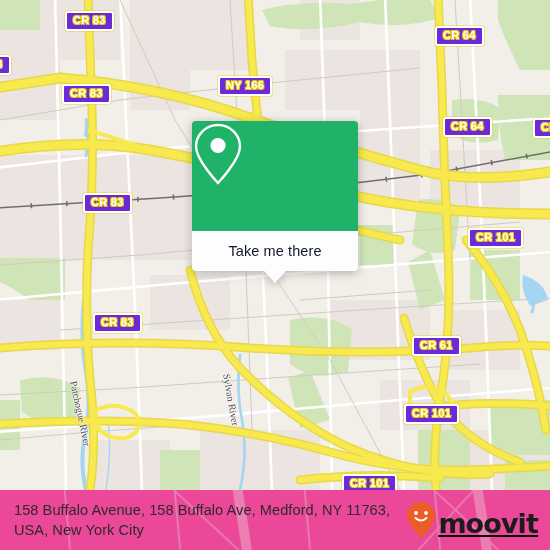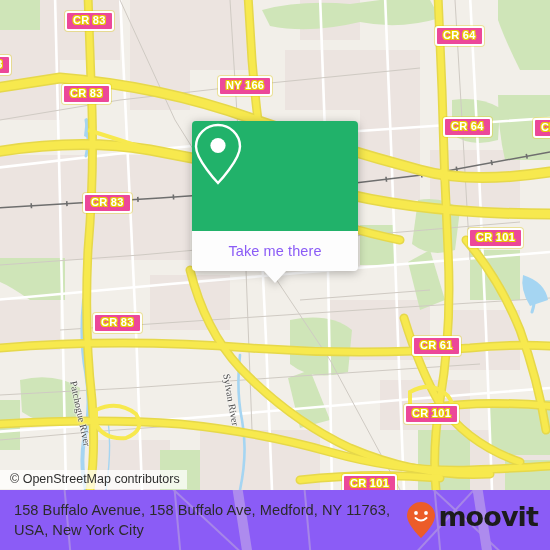--- a/index.html
+++ b/index.html
@@ -10,21 +10,21 @@
   }
   #app{position:relative;width:550px;height:550px;overflow:hidden;background:#f2efe9;}
 
   
   #map{position:absolute;left:0;top:0;width:550px;height:490px;overflow:hidden;background:#f2efe9;}
   #map svg{position:absolute;left:0;top:0;}
 
   
   .shield{
     position:absolute;
-    background:#ec4899;
+    background:#6d28d9;
     border:2px solid #ffffff;
     border-radius:3px;
     color:#ffffff;
     font-size:11px;
     font-weight:bold;
     letter-spacing:.3px;
     padding:1px 6px 2px 6px;
     white-space:nowrap;
     line-height:13px;
     text-shadow:
@@ -60,21 +60,21 @@
     display:flex;align-items:center;justify-content:center;
   }
   #popup-white{
     background:#fdfdfd;
     border-radius:0 0 4px 4px;
     height:40px;
     display:flex;align-items:center;justify-content:center;
     position:relative;
   }
   #popup-label{
-    color:#8b5cf6;font-size:14.5px;letter-spacing:.1px;
+    color:#0f172a;font-size:14.5px;letter-spacing:.1px;
   }
   #popup-tail{
     position:absolute;left:50%;bottom:-12px;margin-left:-12px;
     width:0;height:0;
     border-left:12px solid transparent;
     border-right:12px solid transparent;
     border-top:13px solid #fdfdfd;
   }
 
   
@@ -83,40 +83,40 @@
     background:rgba(255,255,255,.72);
     color:#2e2e2e;
     font-size:12.5px;
     padding:2px 7px 3px 10px;
     white-space:nowrap;
   }
 
   
   #bottombar{
     position:absolute;left:0;top:490px;width:550px;height:60px;
-    background:#8b5cf6;
+    background:#ec4899;
     display:flex;align-items:center;
     overflow:hidden;
   }
   #bottombar-watermark{
     position:absolute;left:0;top:-40px;width:550px;height:120px;opacity:.35;
   }
   #addr{
     position:relative;
     margin-left:14px;
     width:390px;
     color:#2b2b2b;
     font-size:14.6px;
     line-height:20px;
     letter-spacing:.05px;
   }
   #brand{
     position:relative;
-    display:flex;align-items:flex-start;gap:2px;
-    margin-left:auto;margin-right:12px;
+    display:flex;align-items:flex-end;gap:2px;
+    margin-left:auto;margin-right:12px;text-decoration:underline;
   }
   #brand-text{
     color:#1c1c1c;font-size:27px;font-weight:bold;letter-spacing:-.9px;
     font-family:"DejaVu Sans",sans-serif;
   }
 </style>
 </head>
 <body>
 
 <div id="app">
@@ -267,21 +267,20 @@
           <path d="M26 4 C13.8 4 4 13.6 4 25.4 C4 38.8 26 62 26 62 C26 62 48 38.8 48 25.4 C48 13.6 38.2 4 26 4 Z" fill="none" stroke="#ffffff" stroke-width="2.4"></path>
           <circle cx="26" cy="24.5" r="7.6" fill="#ffffff"></circle>
         </svg>
       </div>
       <div id="popup-white">
         <span id="popup-label">Take me there</span>
         <div id="popup-tail"></div>
       </div>
     </div>
 
-    <div id="attribution">© OpenStreetMap contributors</div>
   </div>
 
   <div id="bottombar">
     <svg id="bottombar-watermark" viewBox="0 0 550 120">
       <g stroke="#d9d4cc" stroke-width="2" fill="none">
         <path d="M-5 8 L200 0 L420 -8"></path>
         <path d="M60 -10 L72 120"></path>
         <path d="M170 -10 L182 120"></path>
         <path d="M300 -10 L312 120"></path>
         <path d="M430 -10 L442 120"></path>

